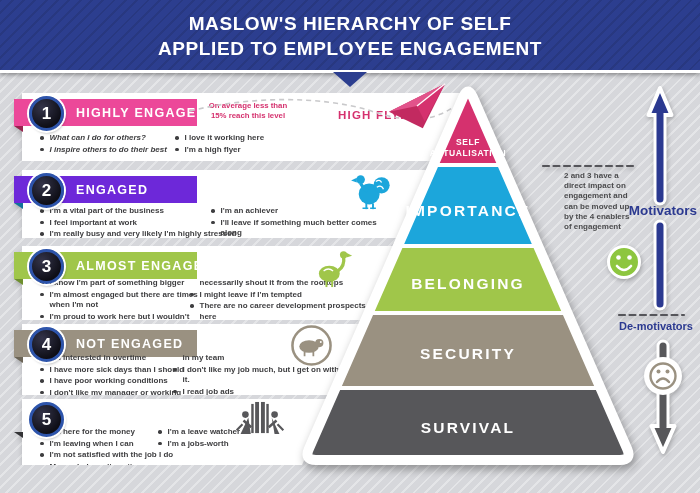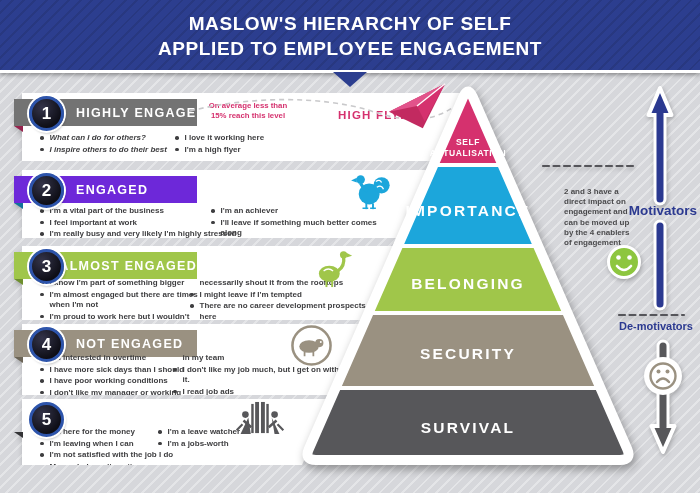--- a/index.html
+++ b/index.html
@@ -37,37 +37,37 @@
   .note{position:absolute;left:178px;top:8px;width:96px;text-align:center;
     font-size:7.8px;font-weight:bold;line-height:1.3;white-space:pre-line;}
   .tag{position:absolute;left:316px;top:16px;font-size:11.5px;font-weight:bold;letter-spacing:1.2px;white-space:nowrap;}
   .swoosh{position:absolute;left:158px;top:0;}
   .icon{position:absolute;}
   #pyramid{position:absolute;left:296px;top:78px;width:344px;height:392px;z-index:5;}
   #sideviz{position:absolute;left:535px;top:78px;width:165px;height:392px;z-index:4;}
   #plane{position:absolute;left:388px;top:82px;width:58px;height:48px;z-index:6;}
   .sidetext{position:absolute;z-index:6;}
   #note-23{left:564px;top:171px;width:78px;font-size:8px;font-weight:bold;color:#4b4b4d;
-    line-height:1.28;white-space:pre-line;margin-top:16px;}
+    line-height:1.28;white-space:pre-line;}
   #motiv{left:618px;top:203px;width:90px;text-align:center;font-size:13.5px;font-weight:bold;color:#2b3990;}
   #demotiv{left:610px;top:320px;width:92px;text-align:center;font-size:11px;font-weight:bold;color:#2b3990;}
 </style>
 </head>
 <body>
 
 <div class="stage">
   <div class="hdr">
     <div class="t t1">MASLOW'S HIERARCHY OF SELF</div>
     <div class="t t2">APPLIED TO EMPLOYEE ENGAGEMENT</div>
   </div>
   <div class="notch"></div>
 
   <div id="rows-layer">
       <div class="card" style="top: 93px; height: 68px; width: 445px; clip-path: polygon(-14px 0px, 443px 0px, 413px 100%, -14px 100%);">
-        <div class="ribbon" style="background: #737373;">
+        <div class="ribbon" style="background: #ec4899;">
           <span>HIGHLY ENGAGED</span>
         </div>
         <div class="fold" style="border-top: 6px solid rgb(151, 35, 78);"></div>
         <div class="num">
           <span>1</span>
         </div>
         <div class="note" style="color: rgb(213, 49, 110);">On average less than
 15% reach this level</div>
         <div class="tag" style="color: rgb(213, 49, 110);">HIGH FLYER</div>
         <div class="swoosh"><svg width="280" height="50" viewBox="0 0 280 50">
@@ -134,21 +134,21 @@
               <polygon points="8,6 2,9 8,11"></polygon>
               <rect x="17" y="33" width="2" height="6"></rect>
               <rect x="24" y="33" width="2" height="6"></rect>
               <path d="M14,38 h6 M22,38 h6" stroke="#1ca6db" stroke-width="1.6"></path>
             </g>
             <path d="M12,12 C14,16 16,18 19,20" stroke="#1ca6db" stroke-width="3.4" fill="none"></path>
             <path d="M28,10 q4,-3 6,1 M29,16 q5,-3 7,2" stroke="#fff" stroke-width="1.4" fill="none"></path>
           </svg></div>
       </div>
       <div class="card" style="top: 246px; height: 74px; width: 378px; clip-path: polygon(-14px 0px, 376px 0px, 343px 100%, -14px 100%);">
-        <div class="ribbon" style="background: rgb(160, 198, 74); justify-content: flex-end;">
+        <div class="ribbon" style="background: rgb(160, 198, 74);">
           <span>ALMOST ENGAGED</span>
         </div>
         <div class="fold" style="border-top: 6px solid rgb(110, 143, 46);"></div>
         <div class="num">
           <span>3</span>
         </div>
         <div class="col" style="left: 18px; top: 32px; width: 172px;">
           <div class="item">
             <span class="dot"></span>
             <span>I know I'm part of something bigger</span>

